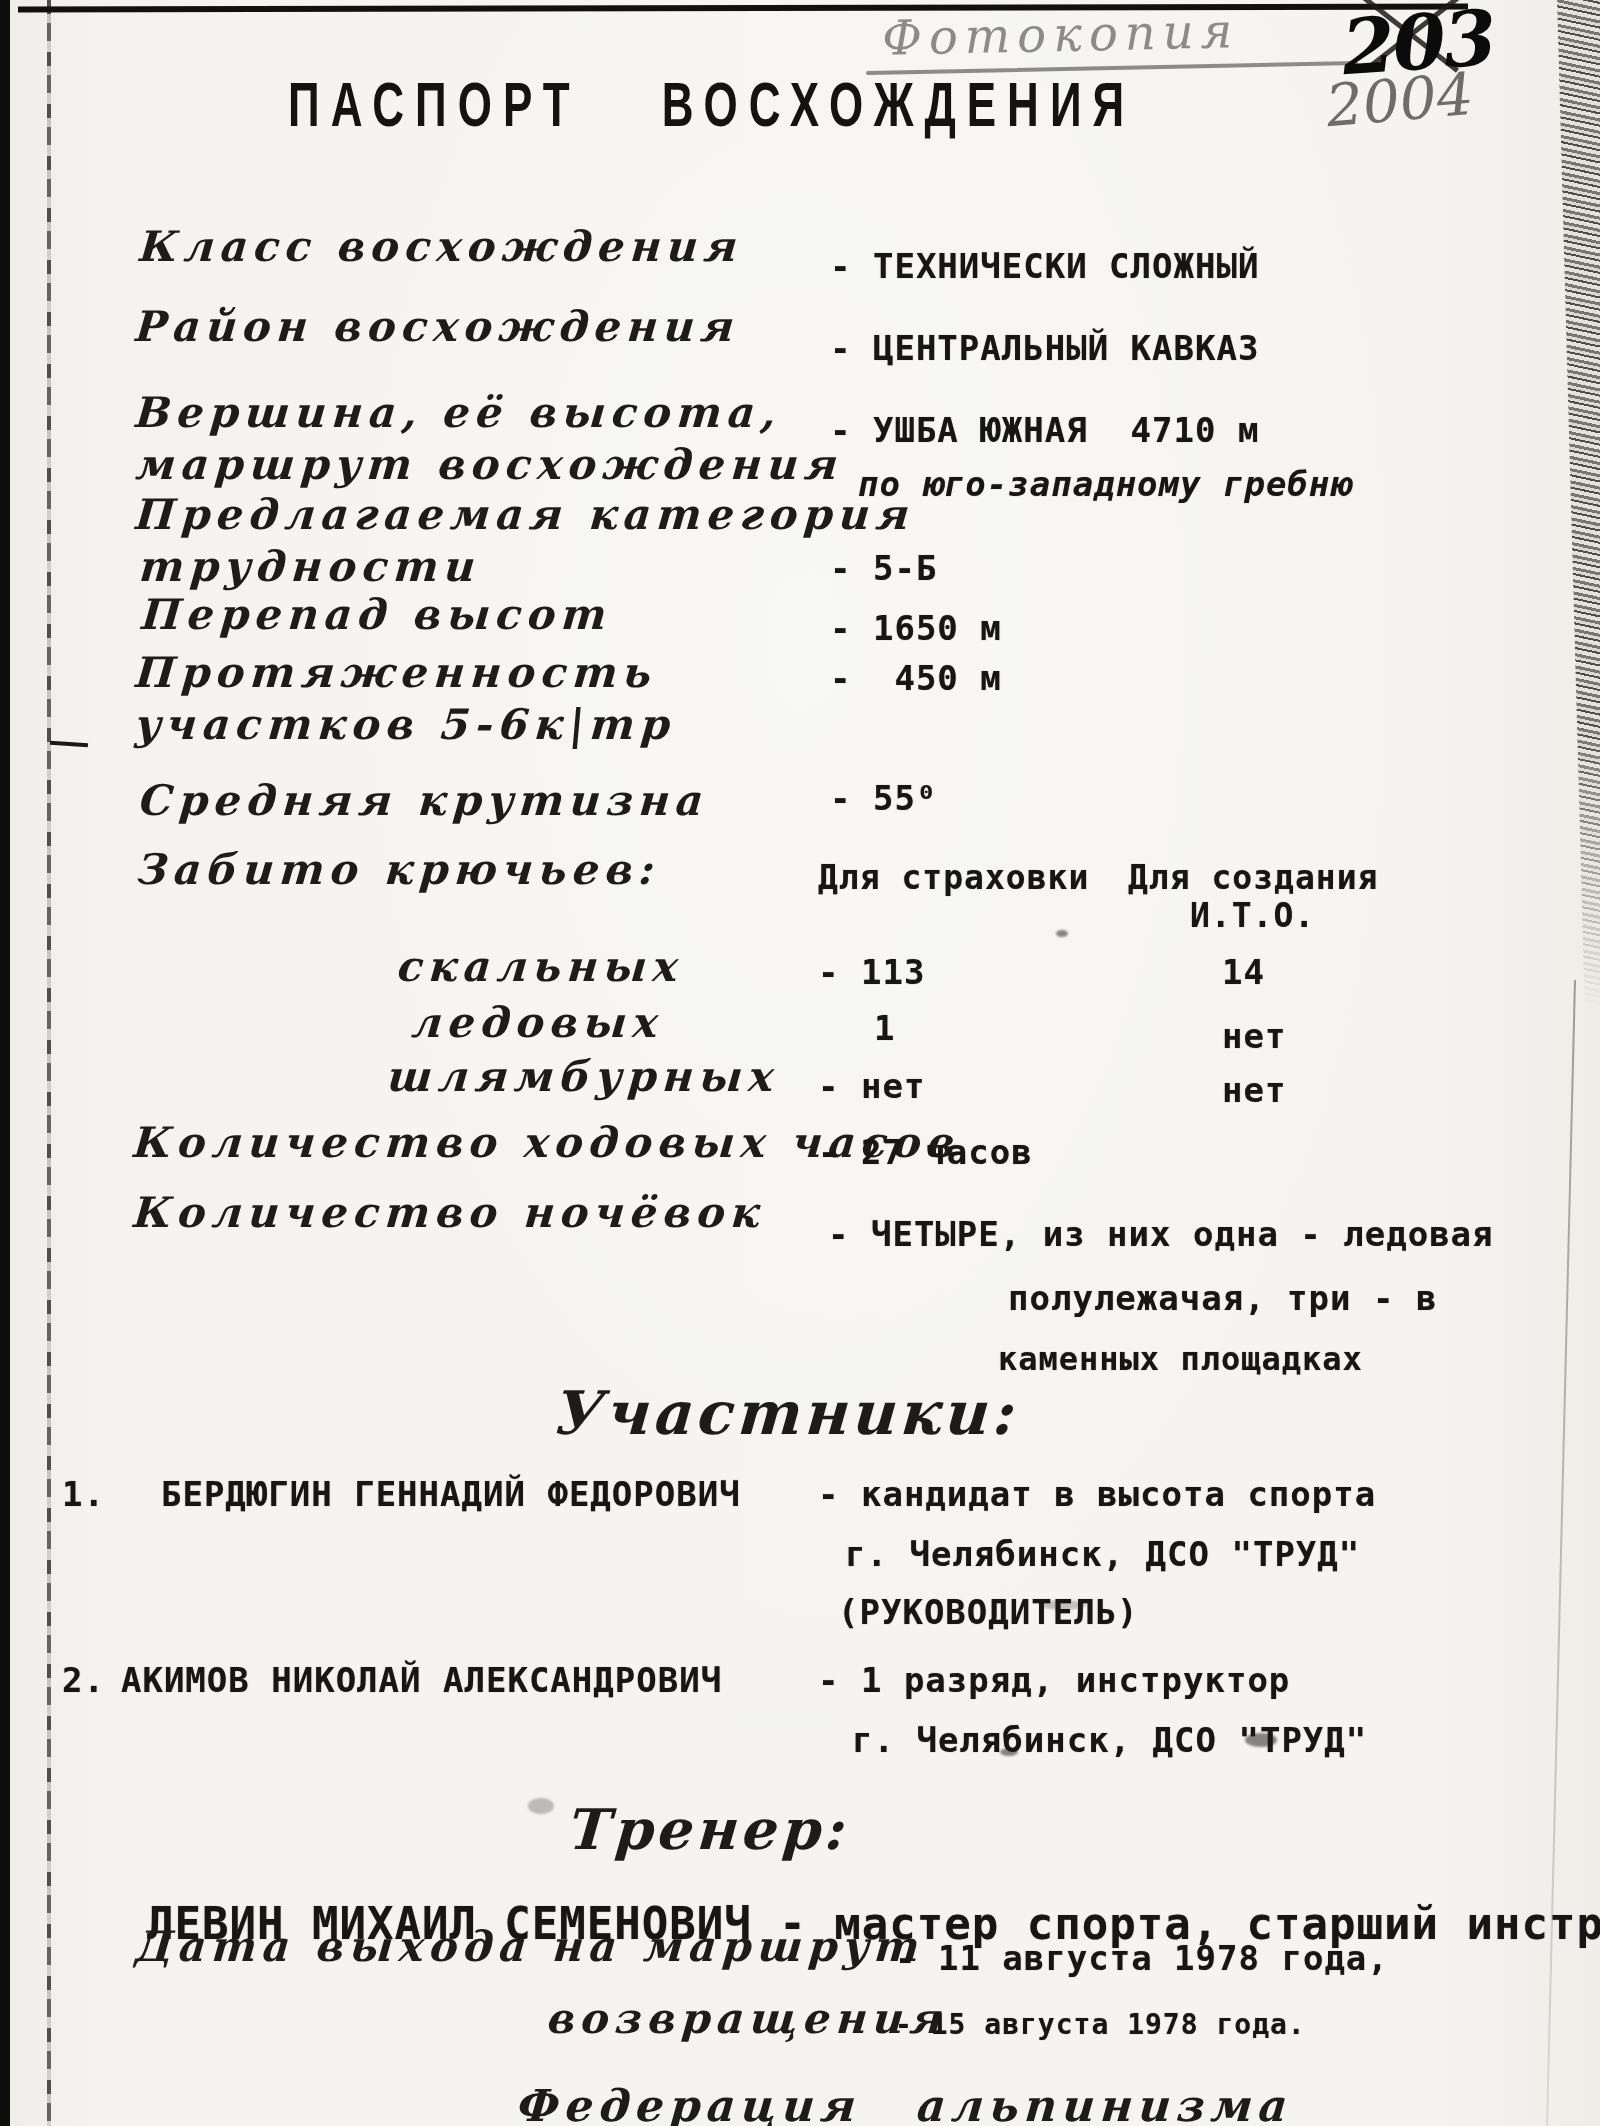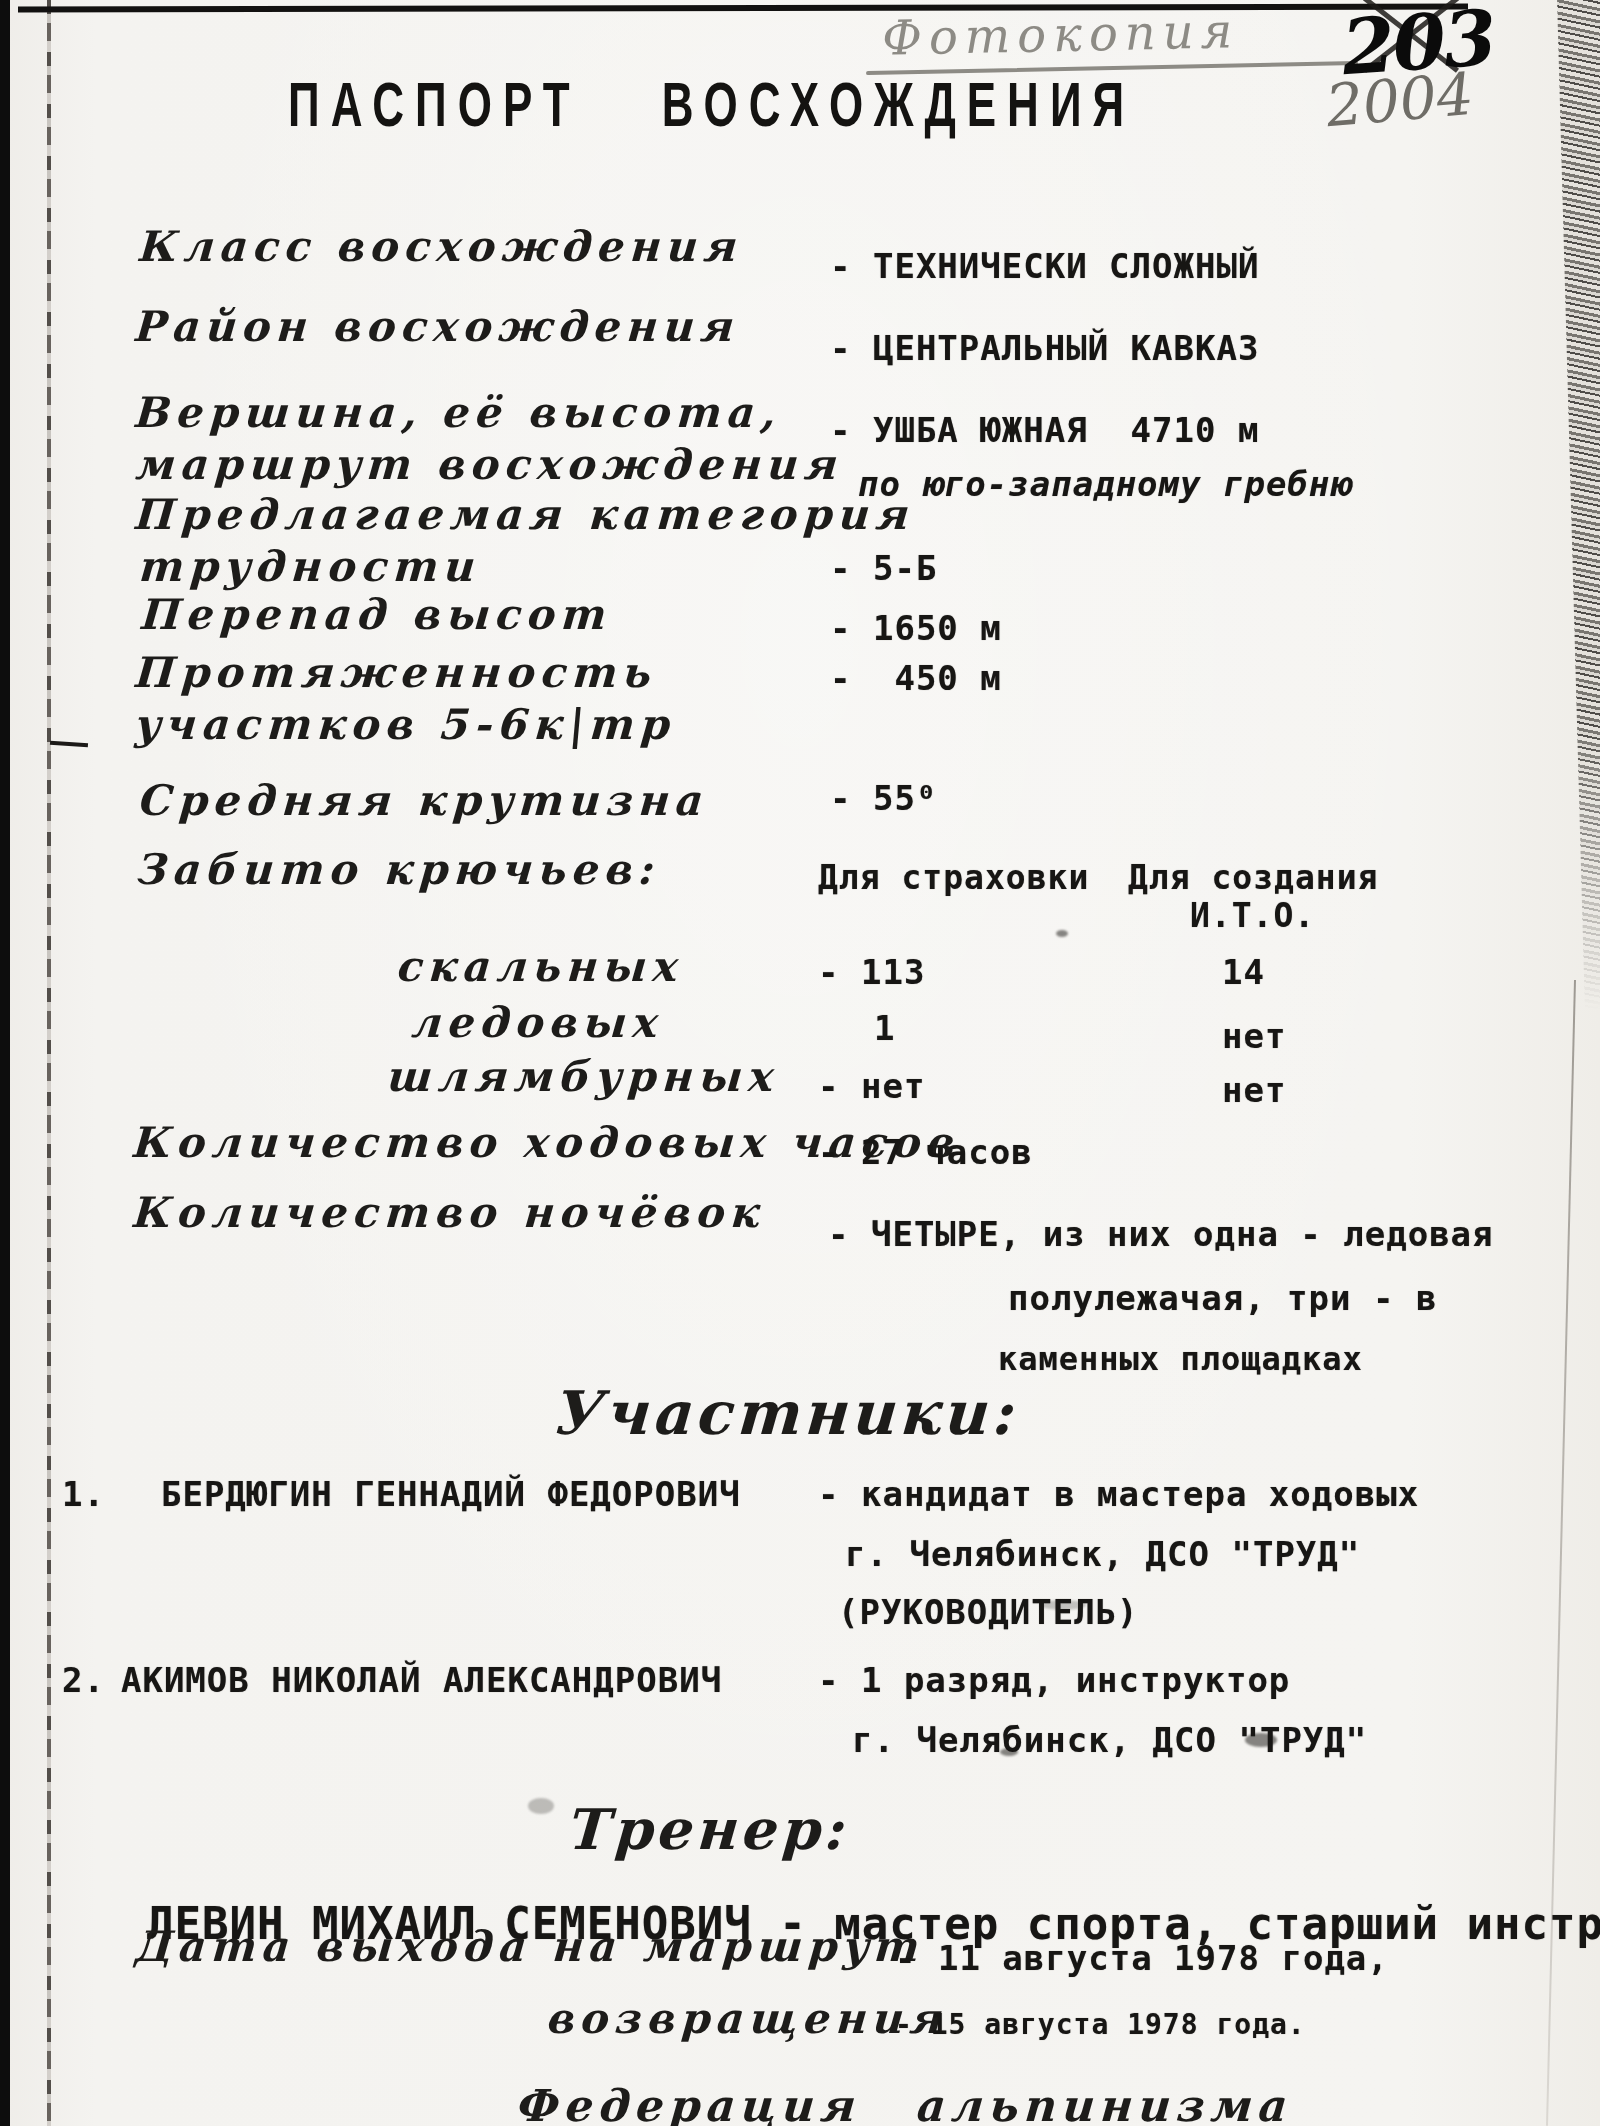--- a/index.html
+++ b/index.html
@@ -151,21 +151,21 @@
   <div class="type" style="left:828px;top:1214px;font-size:34px;">- ЧЕТЫРЕ, из них одна - ледовая</div>
   <div class="type" style="left:1008px;top:1278px;font-size:34px;">полулежачая, три - в</div>
   <div class="type" style="left:998px;top:1340px;font-size:32px;">каменных площадках</div>
 
   <div class="hand heading" style="left:556px;top:1378px;">Участники:</div>
 
   <div class="p-row" style="left:62px;top:1474px;">
     <span class="type" style="position:static;font-size:34px;">1.</span>
     <span class="type" style="position:static;font-size:34px;margin-left:40px;">БЕРДЮГИН ГЕННАДИЙ ФЕДОРОВИЧ</span>
   </div>
-  <div class="type" style="left:818px;top:1474px;font-size:34px;">- кандидат в мастера ходовых</div>
+  <div class="type" style="left:818px;top:1474px;font-size:34px;">- кандидат в высота спорта</div>
   <div class="type" style="left:845px;top:1534px;font-size:34px;">г. Челябинск, ДСО "ТРУД"</div>
   <div class="type" style="left:838px;top:1592px;font-size:34px;">(РУКОВОДИТЕЛЬ)</div>
 
   <div class="p-row" style="left:62px;top:1660px;">
     <span class="type" style="position:static;font-size:34px;">2.</span>
     <span class="type" style="position:static;font-size:34px;">АКИМОВ НИКОЛАЙ АЛЕКСАНДРОВИЧ</span>
   </div>
   <div class="type" style="left:818px;top:1660px;font-size:34px;">- 1 разряд, инструктор</div>
   <div class="type" style="left:852px;top:1720px;font-size:34px;">г. Челябинск, ДСО "ТРУД"</div>
 

